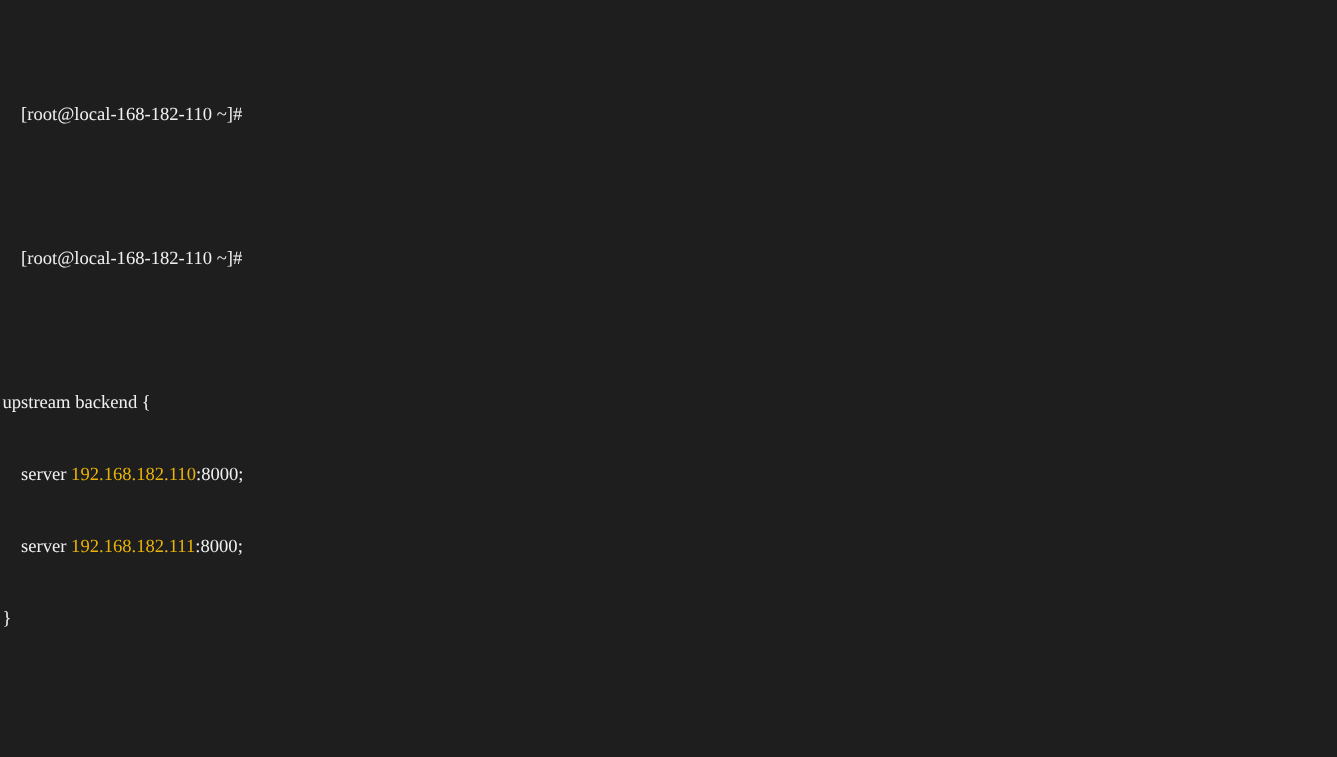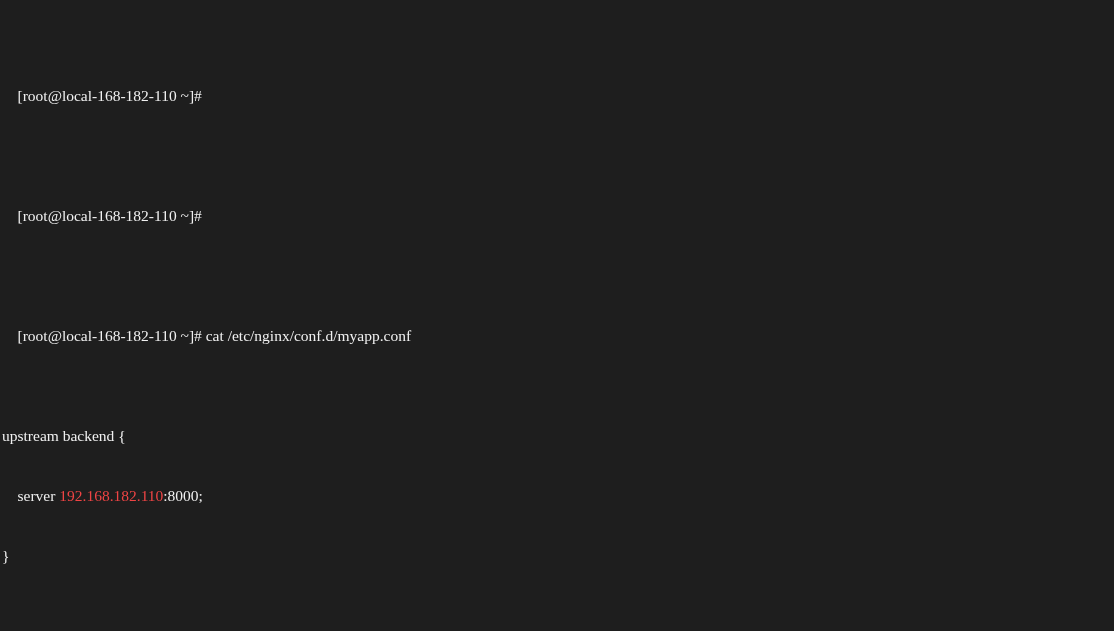--- a/index.html
+++ b/index.html
@@ -12,42 +12,40 @@
     line-height: 20px;
     width: 1114px;
     height: 631px;
     overflow: hidden;
   }
   .term {
     padding: 0 2px;
     white-space: pre;
   }
   .line { min-height: 20px; font-family: Liberation Serif, serif; }
-  .pink { color: #ef4444; }
+  .pink { color: #eab308; }
 </style>
 </head>
 <body>
 
 <div class="term">
 
   
   <div class="line" style="margin-top:-14px;">
     <span>[root@local-168-182-110 ~]#</span>
   </div>
 
   <div class="line">
     <span>[root@local-168-182-110 ~]#</span>
   </div>
 
-  <div class="line">
-    <span>[root@local-168-182-110 ~]#</span><span> </span><span>cat /etc/nginx/conf.d/myapp.conf</span>
-  </div>
 
   <div class="line"><span>upstream backend {</span></div>
   <div class="line"><span>    server </span><span class="pink">192.168.182.110</span><span>:8000;</span></div>
+  <div class="line"><span>    server </span><span class="pink">192.168.182.111</span><span>:8000;</span></div>
   <div class="line"><span>}</span></div>
   
   
   
   
   
   
   
   
   

